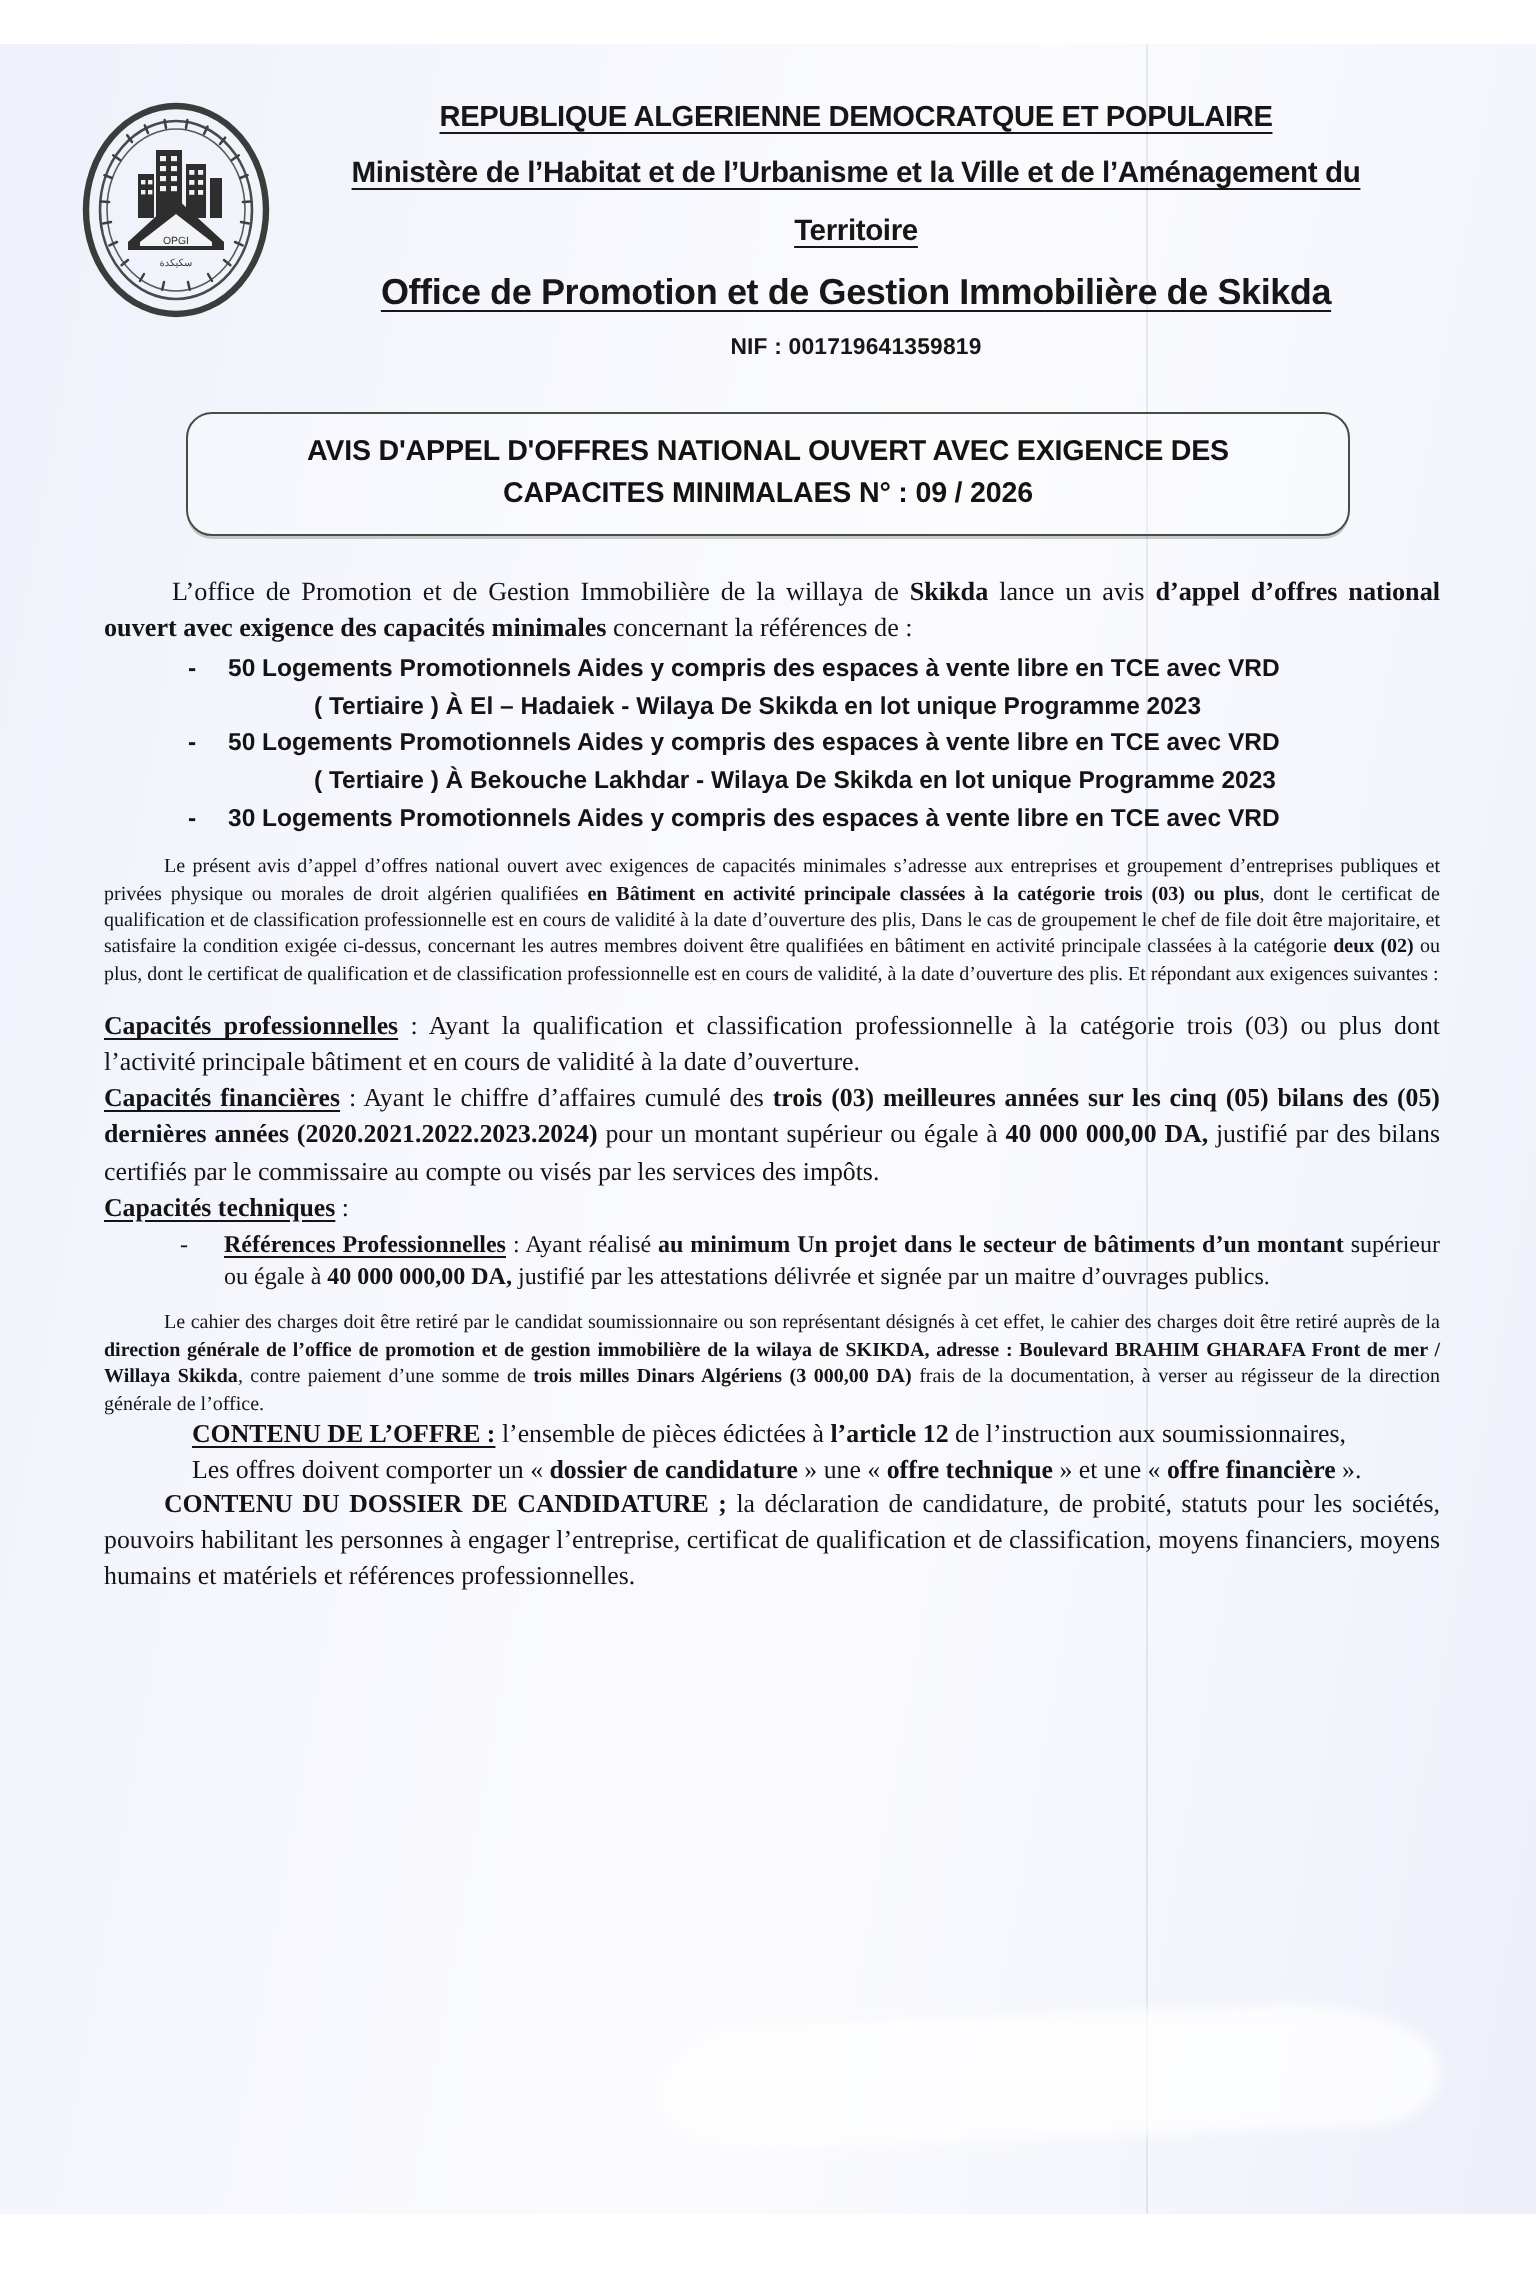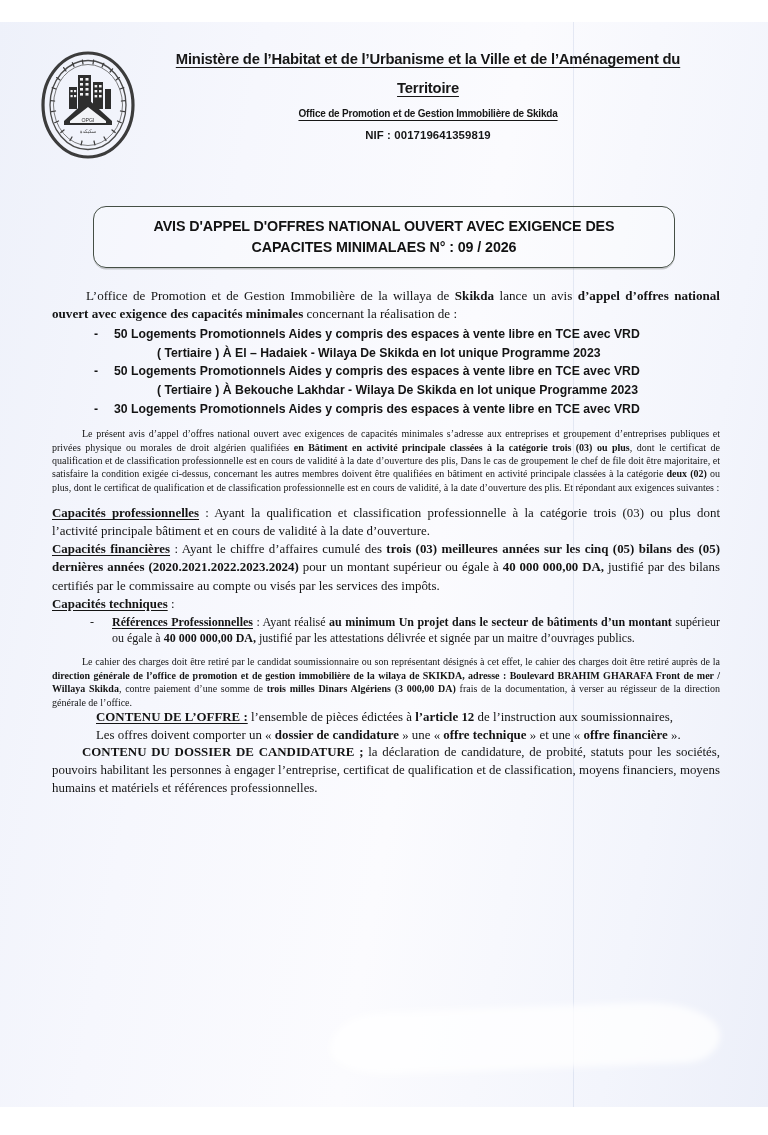--- a/index.html
+++ b/index.html
@@ -90,21 +90,21 @@
     letter-spacing: -0.2px;
     margin: 0 0 9px 0;
     line-height: 1.32;
   }
   .h-l1 { font-size: 14.6px; }
   .h-l1 span.u { text-decoration: underline; text-underline-offset: 2.5px; }
   .h-l2 { font-size: 14.8px; }
   .h-l2 span.u { text-decoration: underline; text-underline-offset: 2.5px; }
   .h-l3 { font-size: 14.8px; margin-top: -2px; }
   .h-l3 span.u { text-decoration: underline; text-underline-offset: 2.5px; }
-  .h-l4 { font-size: 10px; }
+  .h-l4 { font-size: 18px; }
   .h-l4 span.u { text-decoration: underline; text-underline-offset: 2.5px; }
   .h-nif {
     font-size: 11.4px;
     font-weight: bold;
     margin-top: 9px;
     letter-spacing: 0.1px;
   }
 
   
   .title-box {
@@ -323,36 +323,37 @@
       </g>
 
       <path d="M28 72 L52 50 L76 72 L76 76 L28 76 Z" fill="#2e2e2e"></path>
       <path d="M34 72 L52 58 L70 72 L70 74 L34 74 Z" fill="#f3f4f7"></path>
       <text x="52" y="73" text-anchor="middle" font-family="'Liberation Sans', sans-serif" font-size="5.2" fill="#2e2e2e">OPGI</text>
       <text x="52" y="84" text-anchor="middle" font-family="'DejaVu Sans', sans-serif" font-size="5" fill="#3a3a3a">سكيكدة</text>
     </svg>
   </div>
 
   <div class="header">
+    <div class="line h-l1"><span class="u">REPUBLIQUE ALGERIENNE DEMOCRATQUE ET POPULAIRE</span></div>
     <div class="line h-l2"><span class="u">Ministère de l’Habitat et de l’Urbanisme et la Ville et de l’Aménagement du</span></div>
     <div class="line h-l3"><span class="u">Territoire</span></div>
     <div class="line h-l4"><span class="u">Office de Promotion et de Gestion Immobilière de Skikda</span></div>
     <div class="h-nif">NIF : 001719641359819</div>
   </div>
 
   <div class="title-box">
     <div class="title-text">
       <span>AVIS D'APPEL D'OFFRES NATIONAL OUVERT AVEC EXIGENCE DES</span><br>
       <span>CAPACITES MINIMALAES  N° :  09 / 2026</span>
     </div>
   </div>
 
   <div class="body">
 
-    <p class="intro ser"><span>L’office de Promotion et de Gestion Immobilière de la willaya de </span><b>Skikda</b><span> lance un avis </span><b>d’appel d’offres national ouvert avec exigence des capacités minimales</b><span> concernant la réalisation de :</span></p>
+    <p class="intro ser"><span>L’office de Promotion et de Gestion Immobilière de la willaya de </span><b>Skikda</b><span> lance un avis </span><b>d’appel d’offres national ouvert avec exigence des capacités minimales</b><span> concernant la références de :</span></p>
 
     <ul class="lot-list">
       <li class="lot-item">
         <span class="l1">50 Logements Promotionnels Aides y compris des espaces à vente libre en TCE avec VRD</span>
         <span class="l2">( Tertiaire ) À El – Hadaiek - Wilaya De Skikda en lot unique Programme 2023</span>
       </li>
       <li class="lot-item">
         <span class="l1">50 Logements Promotionnels Aides y compris des espaces à vente libre en TCE avec VRD</span>
         <span class="l2">( Tertiaire ) À Bekouche Lakhdar - Wilaya De Skikda en lot unique Programme 2023</span>
       </li>

